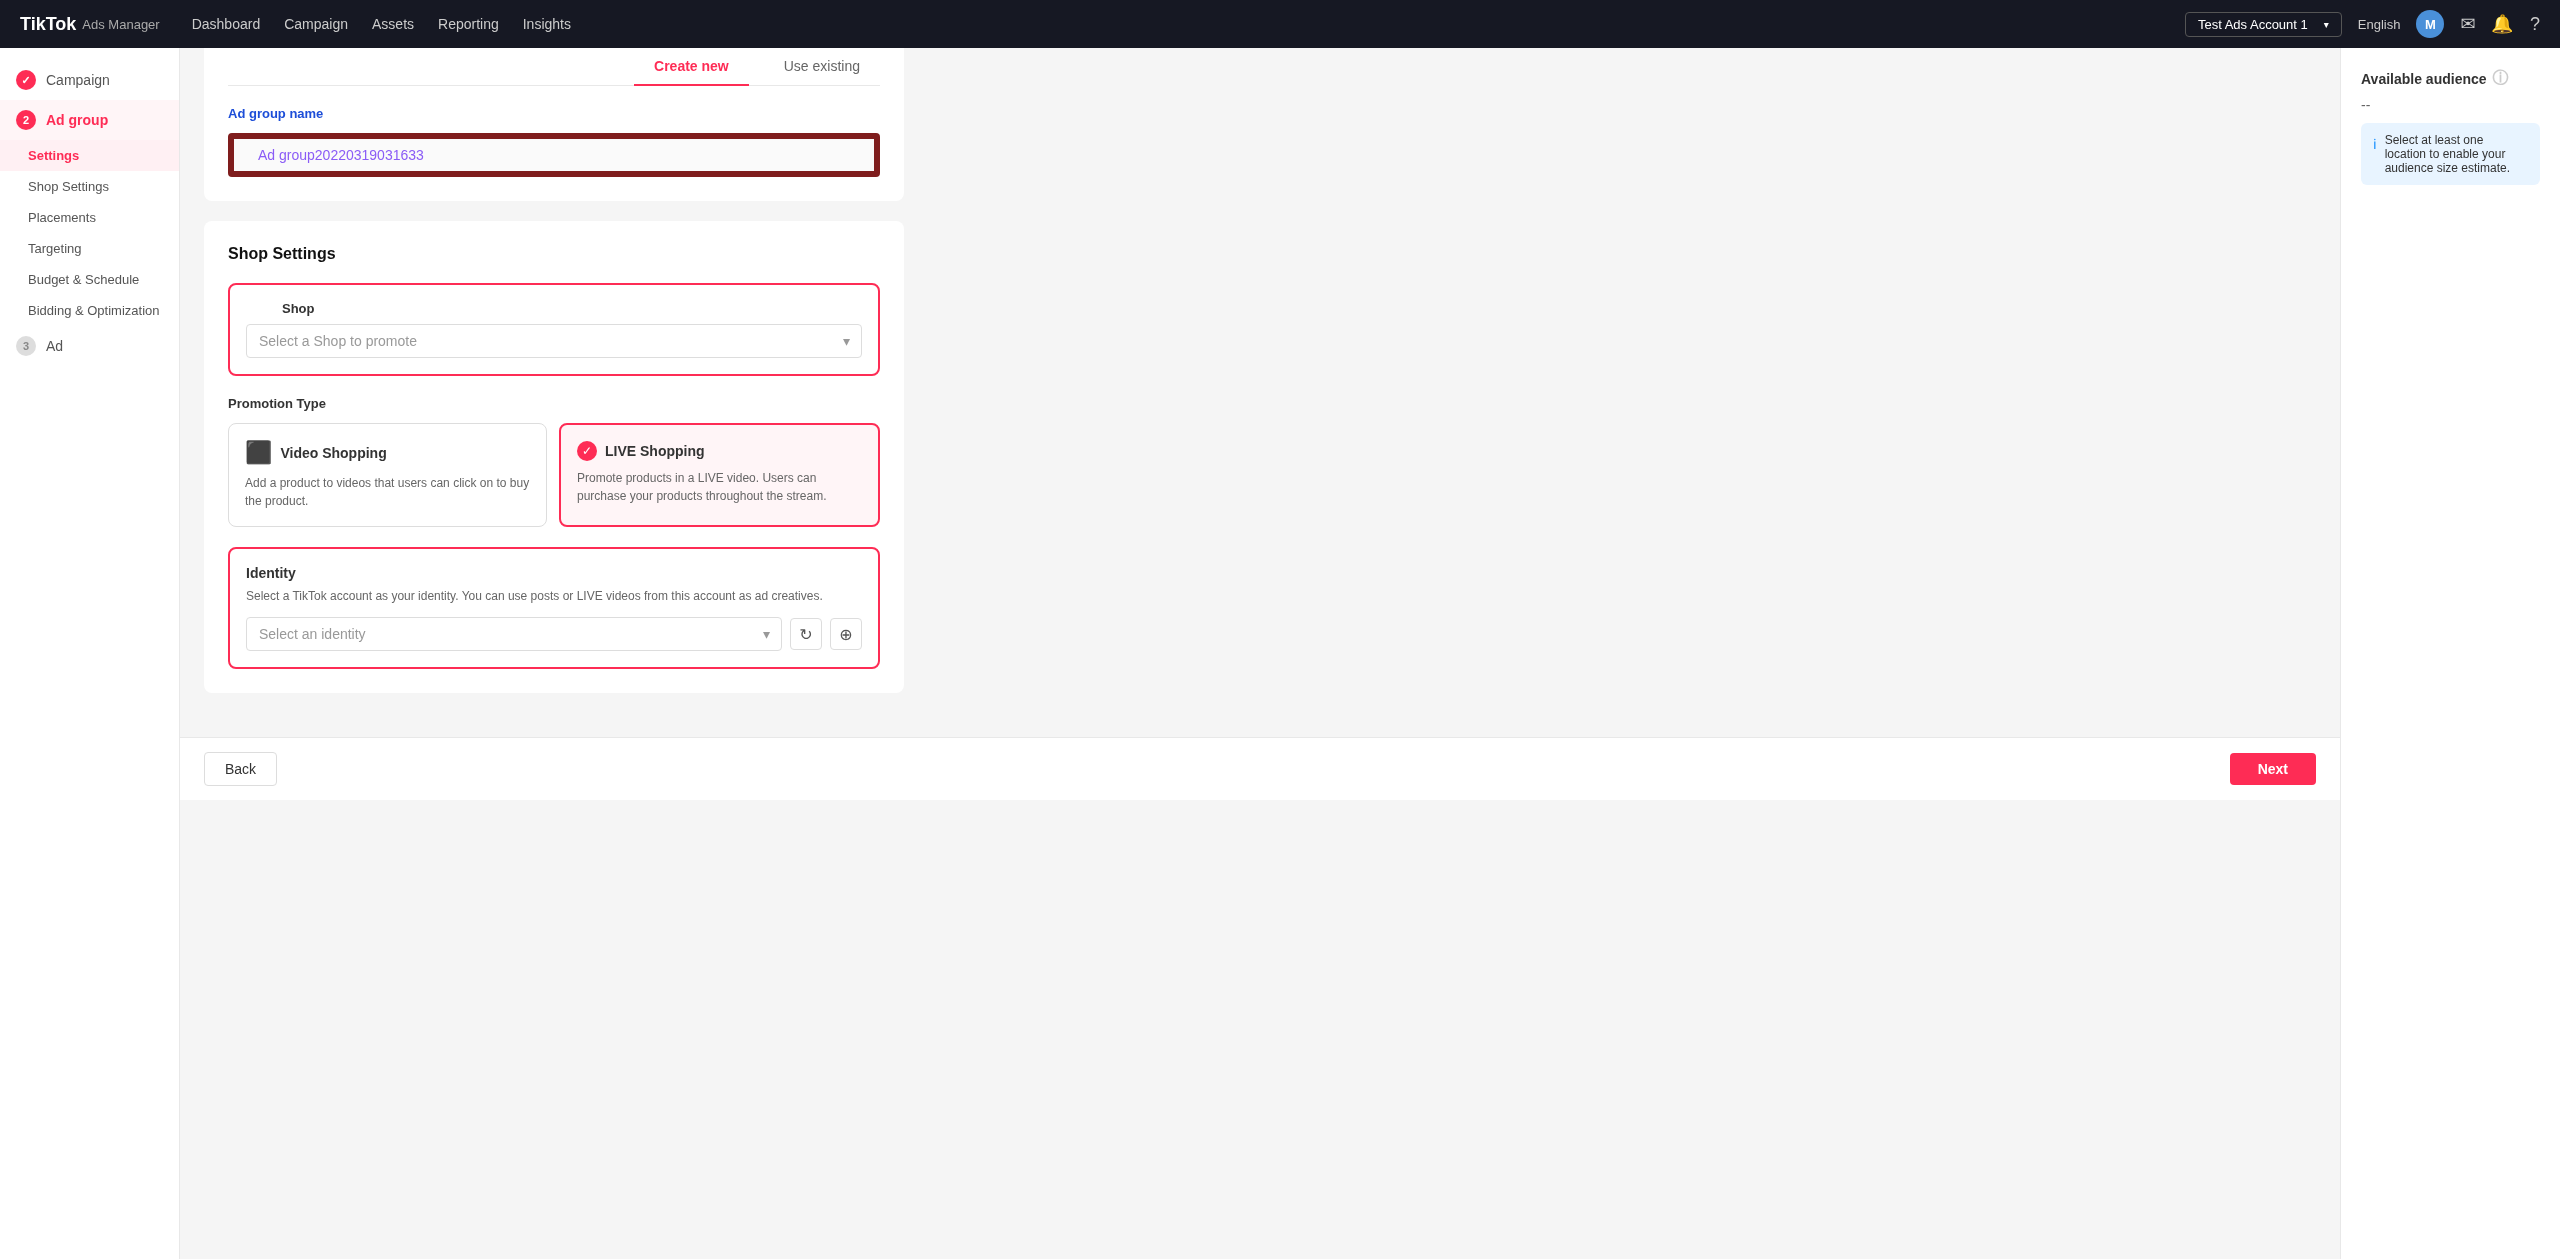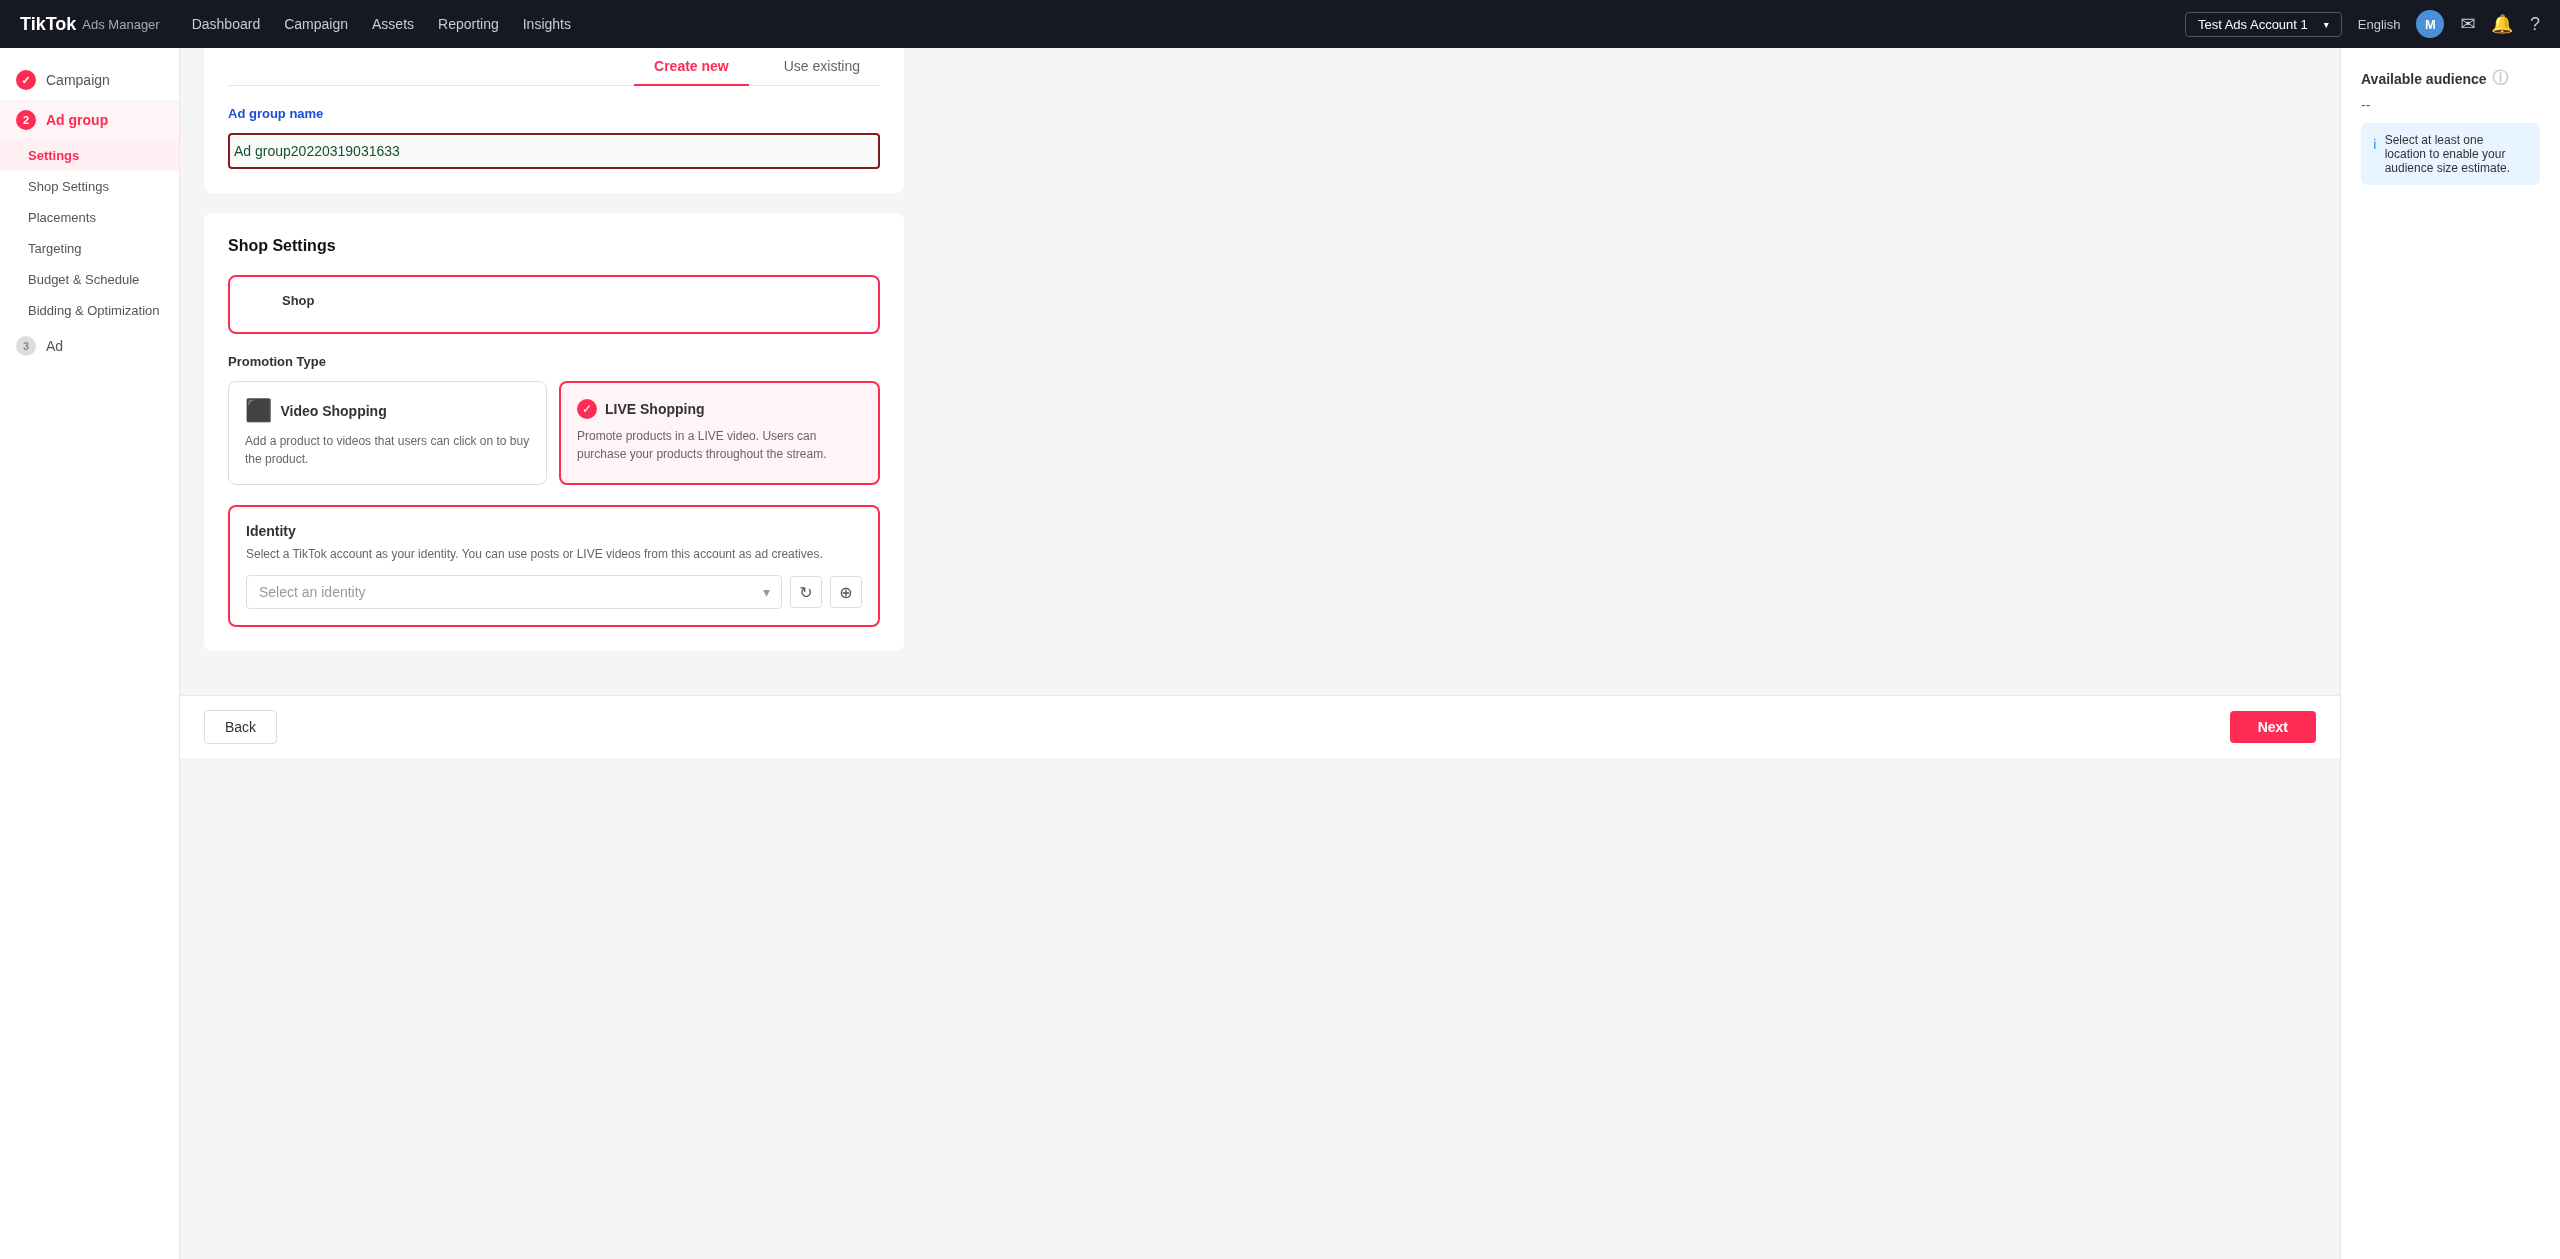--- a/index.html
+++ b/index.html
@@ -94,25 +94,25 @@
       color: #666;
       border-bottom: 2px solid transparent;
       margin-bottom: -1px;
     }
     .tab.active { color: #fe2c55; border-bottom-color: #fe2c55; font-weight: 600; }
 
     
     .form-label { font-size: 13px; font-weight: 600; color: #1d4ed8; margin-bottom: 12px; display: block; }
     .form-input {
       width: 100%;
-      border: 2px solid #7f1d1d;
-      border-radius: 4px;
-      padding: 8px 4px;
-      font-size: 14px;
-      color: #14532d;
+      border: 6px solid #7f1d1d;
+      border-radius: 4px;
+      padding: 8px 24px;
+      font-size: 14px;
+      color: #8b5cf6;
       background: #fafafa;
     }
 
     
     .section-title { font-size: 16px; font-weight: 700; color: #111; margin-bottom: 20px; }
 
     
     .shop-selector-box {
       border: 2px solid #fe2c55;
       border-radius: 8px;
@@ -303,20 +303,25 @@
 
     <label class="form-label">Ad group name</label>
     <input class="form-input" type="text" value="Ad group20220319031633" style="">
   </div>
 
   <div class="card">
     <div class="section-title">Shop Settings</div>
 
     <div class="shop-selector-box">
       <div class="shop-selector-label">Shop</div>
+      <div class="select-wrapper">
+        <select>
+          <option value="" disabled="" selected="">Select a Shop to promote</option>
+        </select>
+      </div>
     </div>
 
     <div>
       <div class="promo-label">Promotion Type</div>
       <div class="promo-cards">
 
         <div class="promo-card">
           <div class="promo-card-header">
             <span class="promo-icon">⬛</span>
             <span class="promo-card-title">Video Shopping</span>

